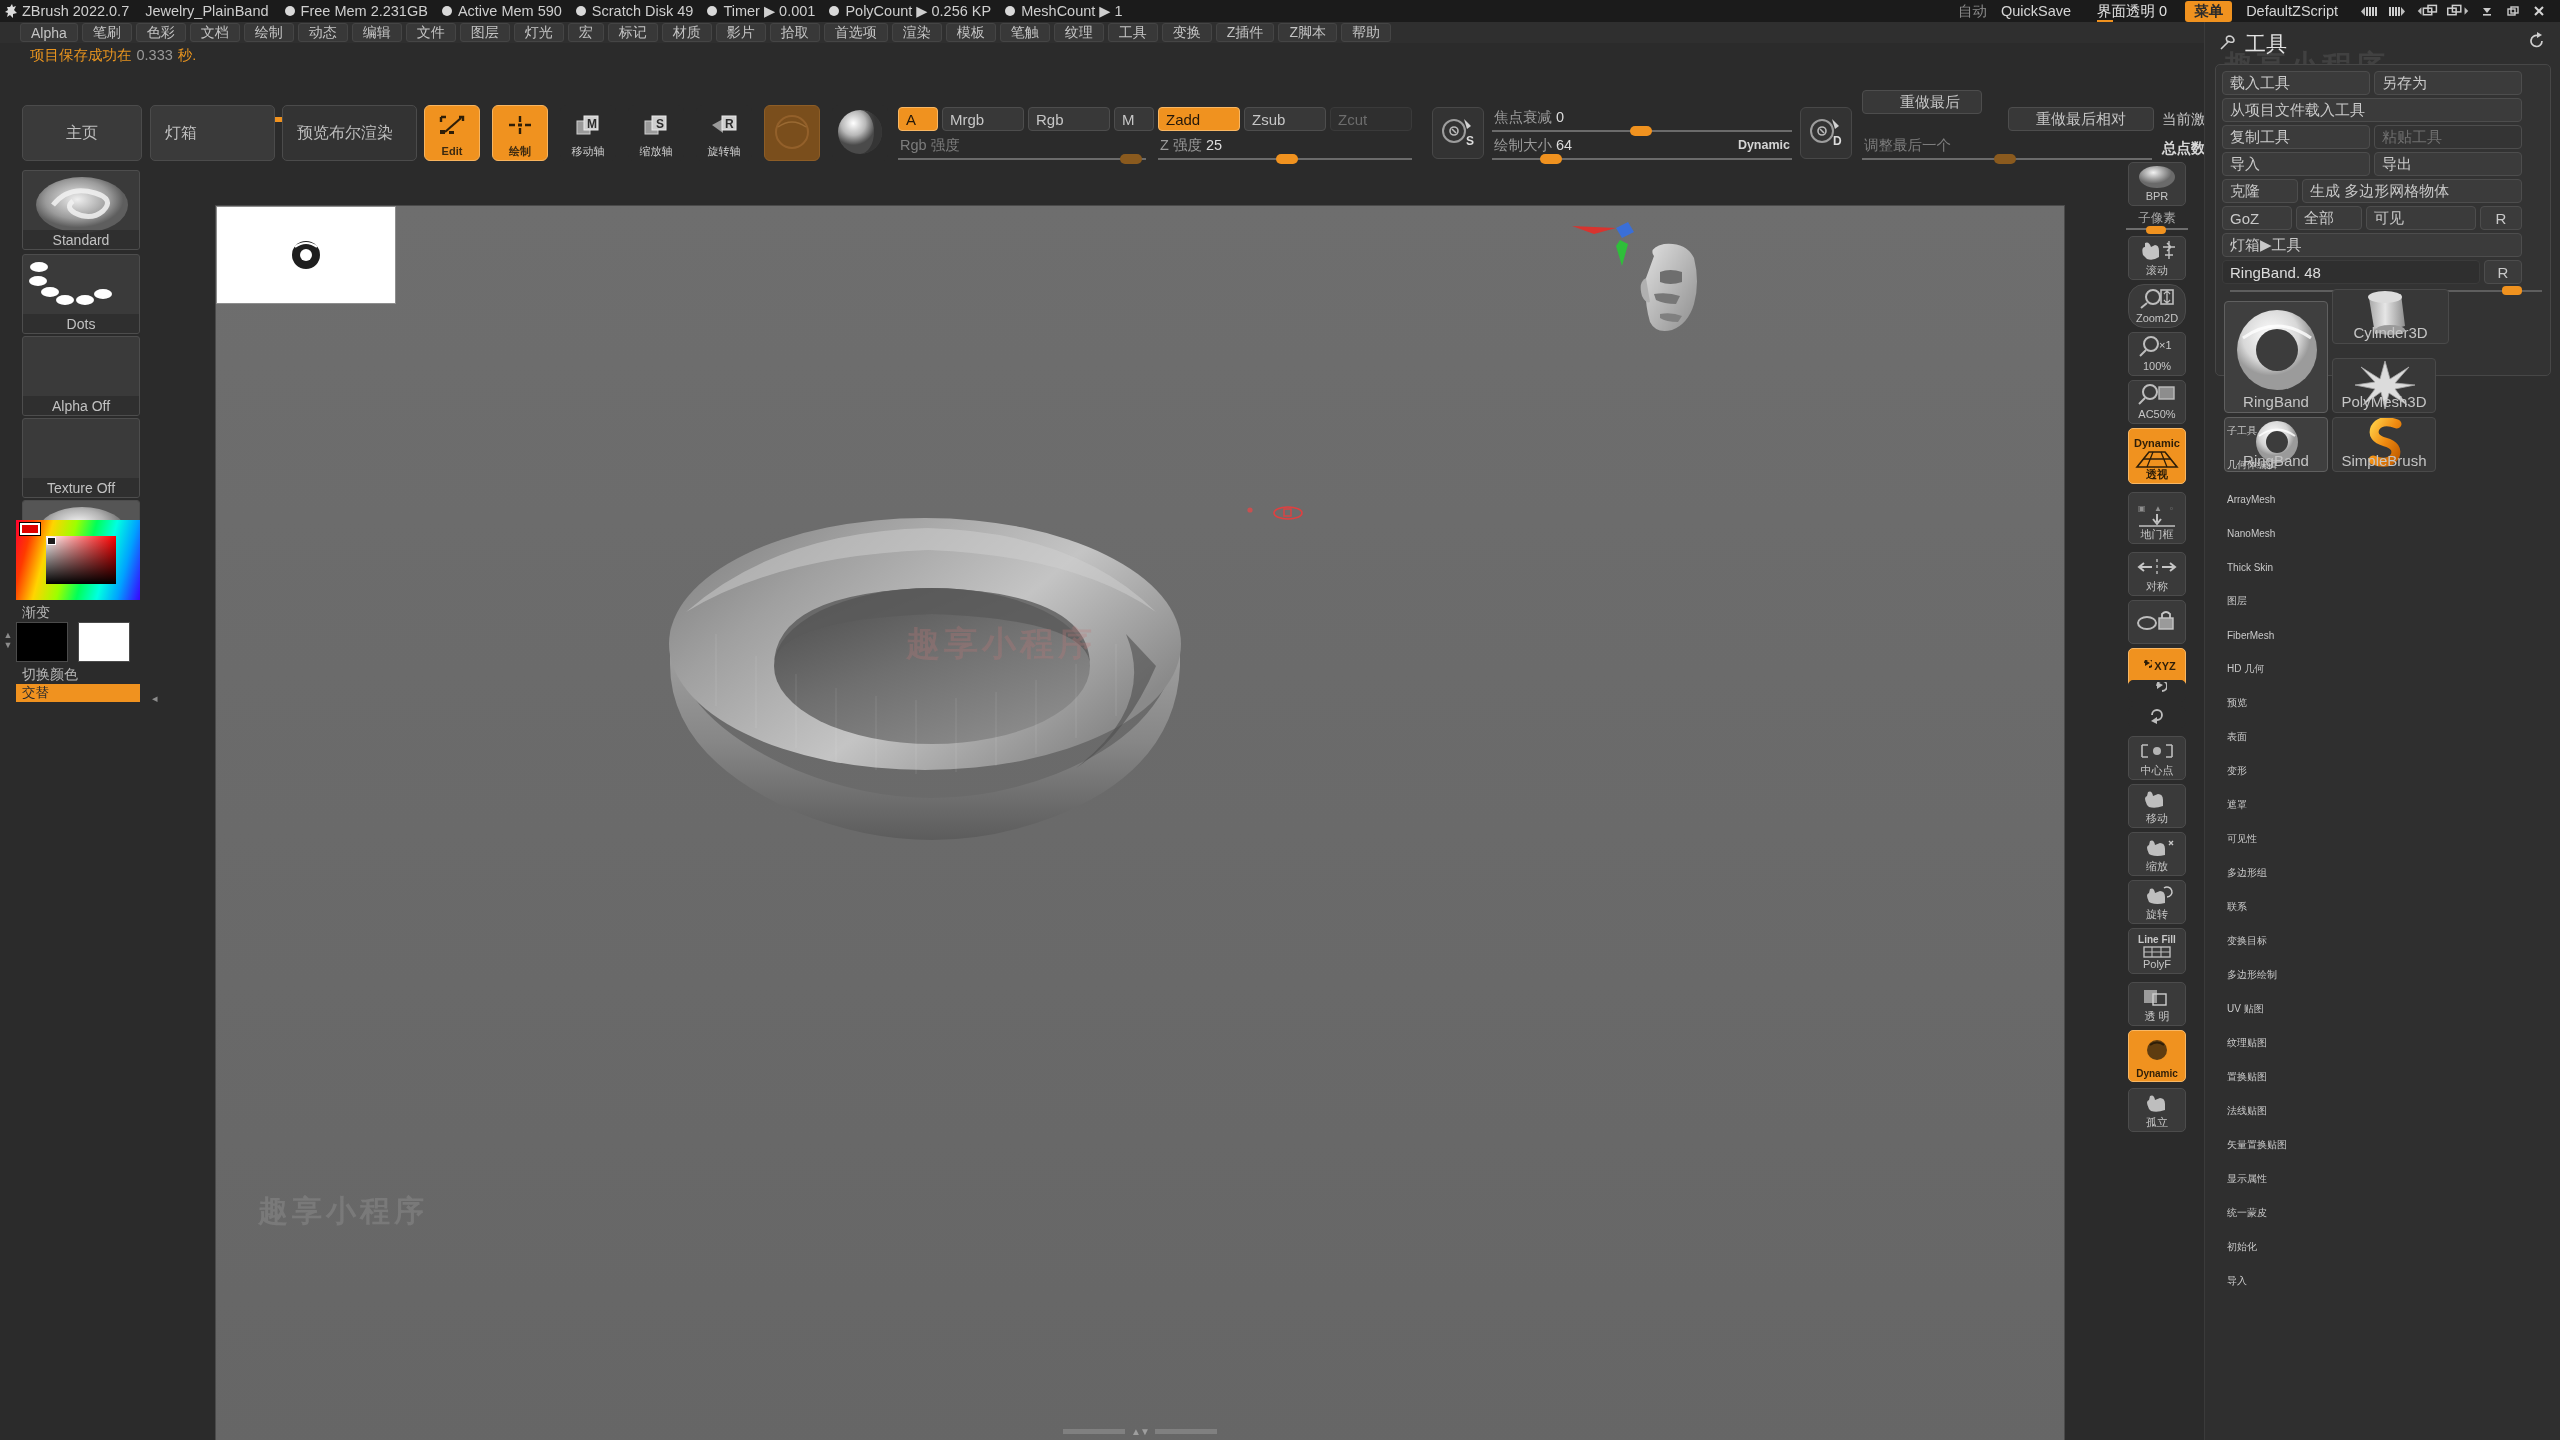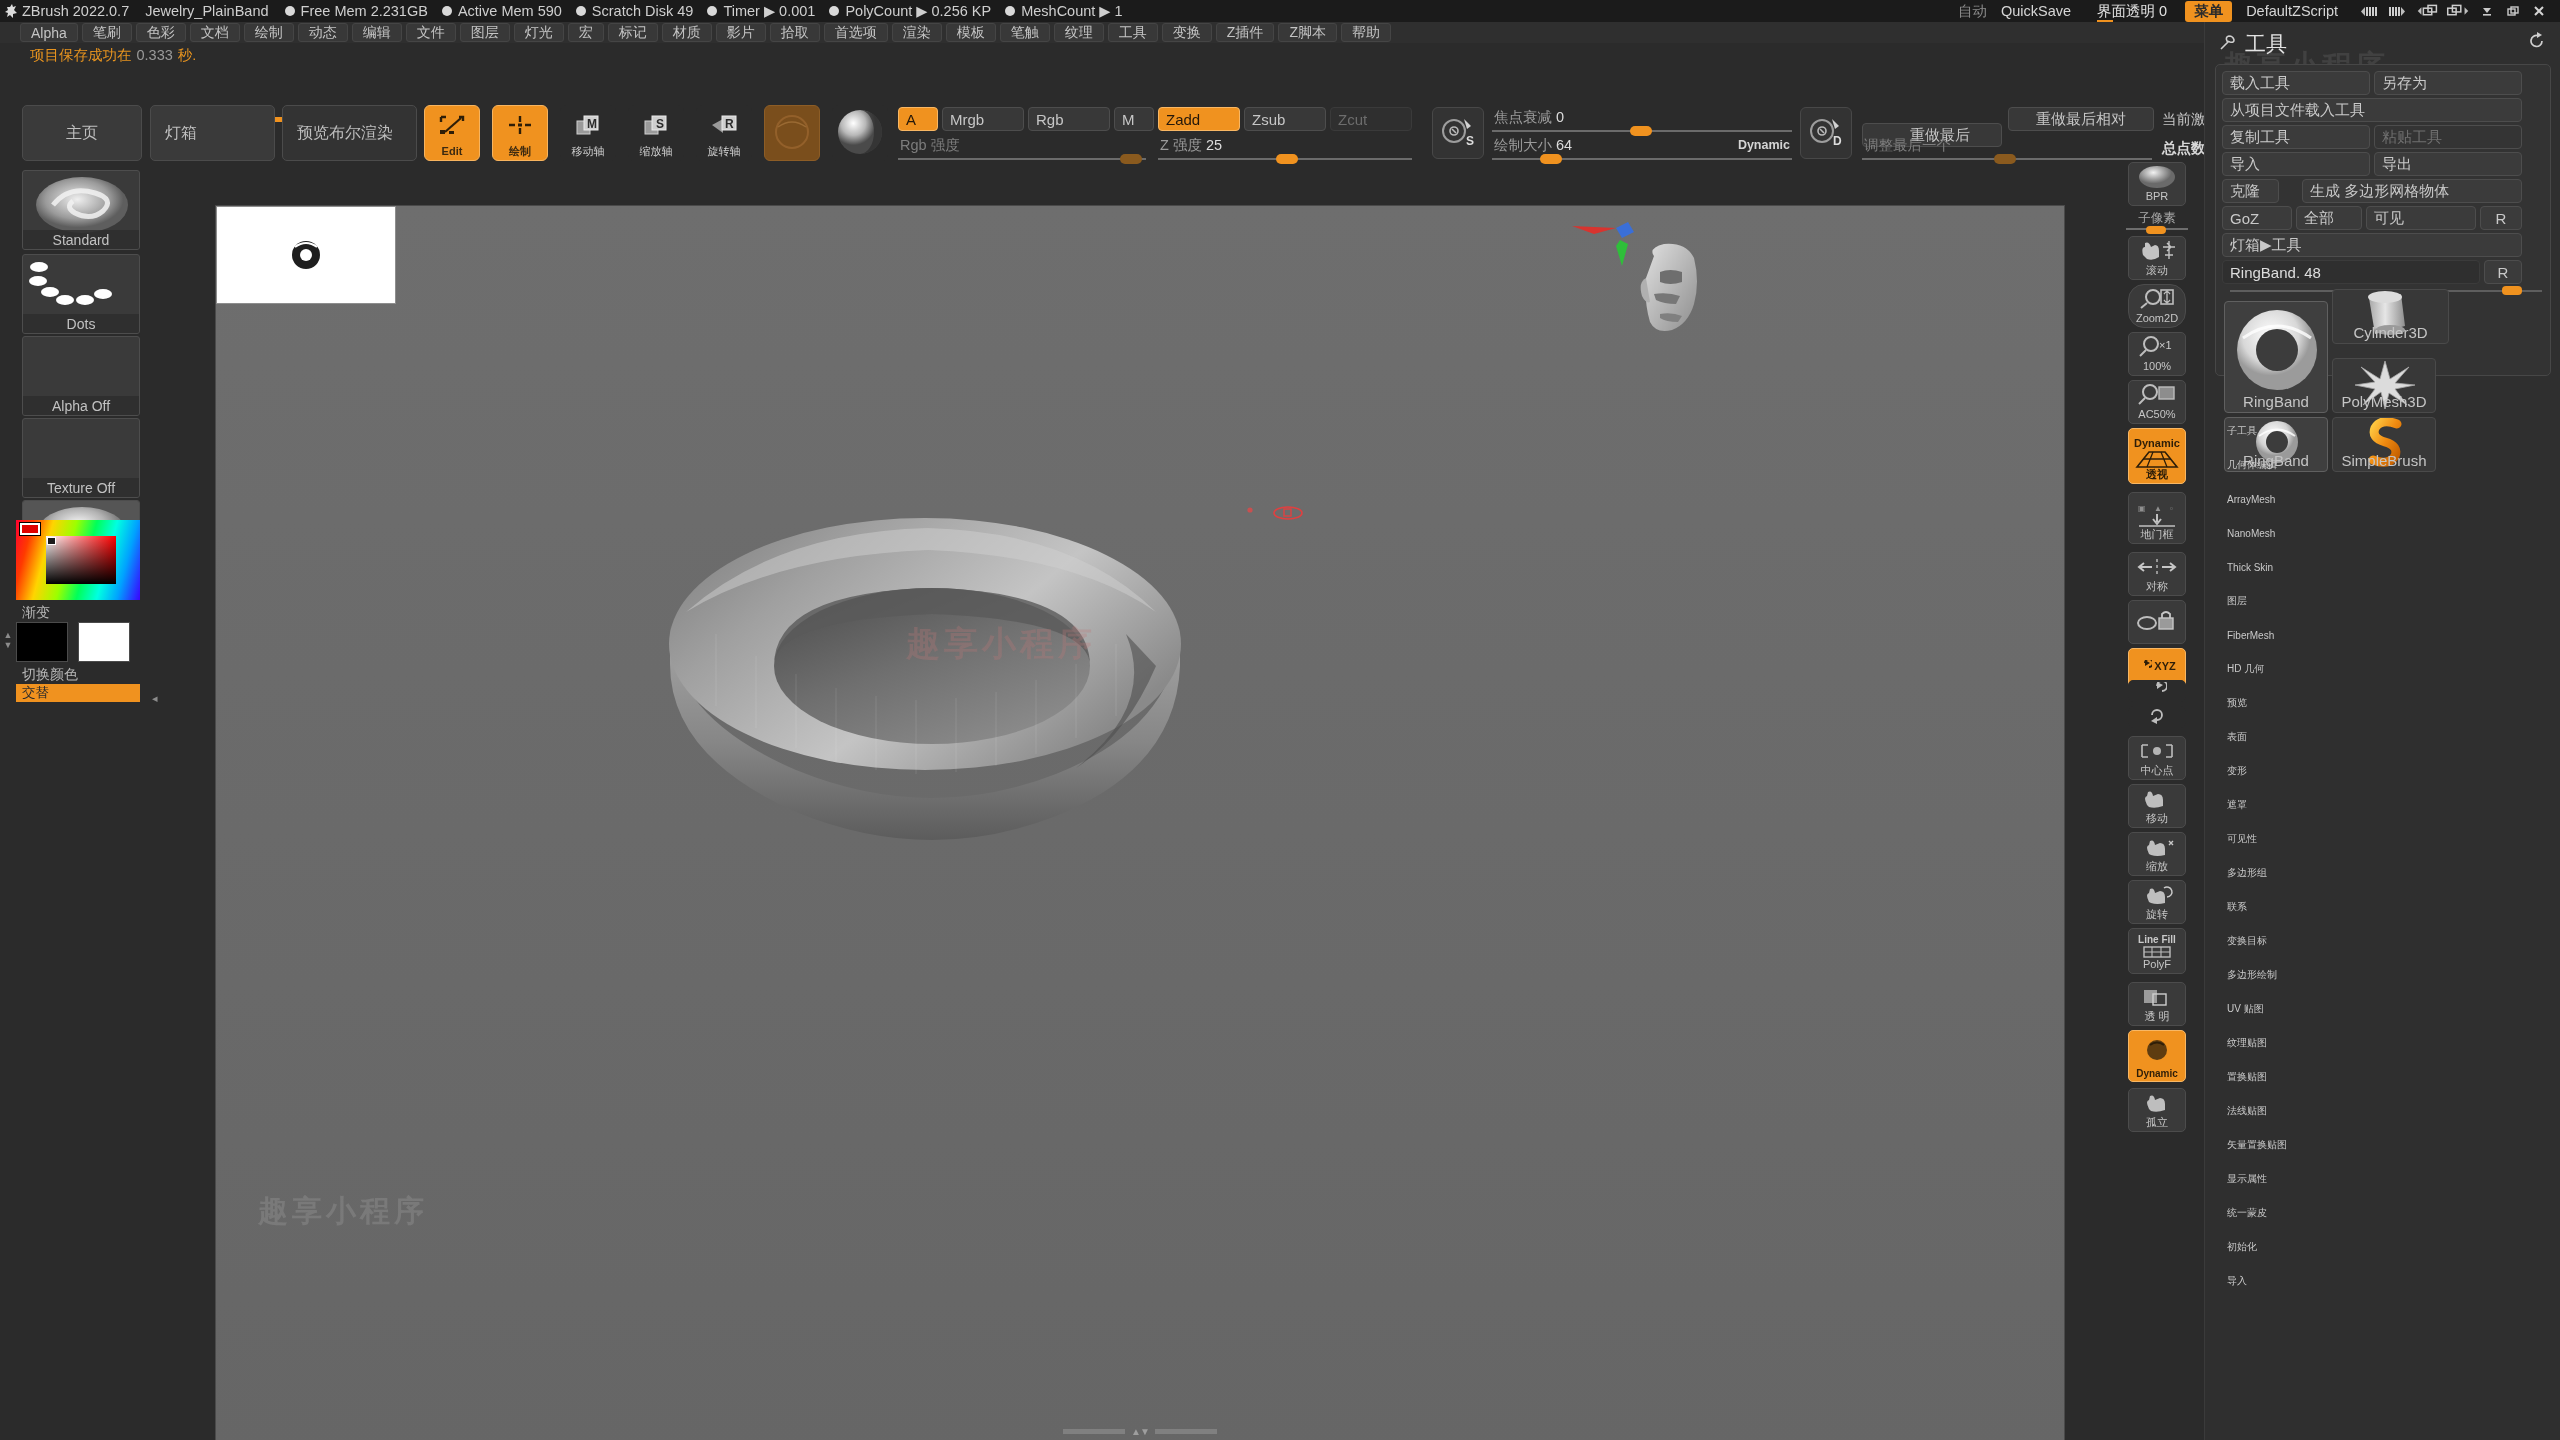--- a/index.html
+++ b/index.html
@@ -540,21 +540,21 @@
         <svg width="40" height="34" viewBox="0 0 40 34">
             <circle cx="16" cy="16" r="11" fill="none" stroke="#9d9d9d" stroke-width="2"></circle>
             <circle cx="16" cy="16" r="4" fill="none" stroke="#b9b9b9" stroke-width="1.6"></circle>
             <path d="M14 14 L18 18" stroke="#b9b9b9" stroke-width="1.6"></path>
             <path d="M26 4 L33 11 L29 14 Z" fill="#d2d2d2"></path>
             <text x="27" y="30" font-size="12" font-weight="bold" fill="#dcdcdc" font-family="Liberation Sans,sans-serif">D</text>
           </svg>
       </div>
     </div>
 
-    <div class="ts-toggle" style="left:1862px; top:56px; width:140px; justify-content:center; padding-left:16px;">重做最后</div>
+    <div class="ts-toggle" style="left:1862px; top:23px; width:120px; justify-content:center; padding-left:16px;">重做最后</div>
     <div class="ts-toggle" style="left:2008px; top:40px; width:146px; justify-content:center; padding-left:0;">重做最后相对</div>
     <div class="ts-label" style="left:2162px; top:43px;">当前激活点</div>
 
     <div class="slider" style="left:1862px; top:70px; width:290px;">
       <div class="lab dim">调整最后一个</div>
       <div class="track"></div>
       <div class="knob dark" style="left:132px;"></div>
     </div>
     <div class="ts-label" style="left:2162px; top:72px; font-weight:bold; color:#d8d8d8;">总点数: 256</div>
   </div>
@@ -963,21 +963,21 @@
     </div>
 
     <div class="pal-box">
       <div class="pb" style="left:6px; top:6px; width:148px;">载入工具</div>
       <div class="pb" style="left:158px; top:6px; width:148px;">另存为</div>
       <div class="pb" style="left:6px; top:33px; width:300px;">从项目文件载入工具</div>
       <div class="pb" style="left:6px; top:60px; width:148px;">复制工具</div>
       <div class="pb dim" style="left:158px; top:60px; width:148px;">粘贴工具</div>
       <div class="pb" style="left:6px; top:87px; width:148px;">导入</div>
       <div class="pb" style="left:158px; top:87px; width:148px;">导出</div>
-      <div class="pb" style="left:6px; top:114px; width:57px;">克隆</div>
+      <div class="pb" style="left:6px; top:114px; width:76px;">克隆</div>
       <div class="pb" style="left:86px; top:114px; width:220px;">生成 多边形网格物体</div>
       <div class="pb" style="left:6px; top:141px; width:70px;">GoZ</div>
       <div class="pb" style="left:80px; top:141px; width:66px;">全部</div>
       <div class="pb" style="left:150px; top:141px; width:110px;">可见</div>
       <div class="pb ctr" style="left:264px; top:141px; width:42px;">R</div>
       <div class="pb" style="left:6px; top:168px; width:300px;">灯箱▶工具</div>
       <div class="pb fld" style="left:6px; top:195px; width:258px; background:#2f2f2f; border-color:#3b3b3b; font-size:15px; color:#dedede;">RingBand. 48</div>
       <div class="pb ctr" style="left:268px; top:195px; width:38px;">R</div>
 
       <div class="sub-slider">

